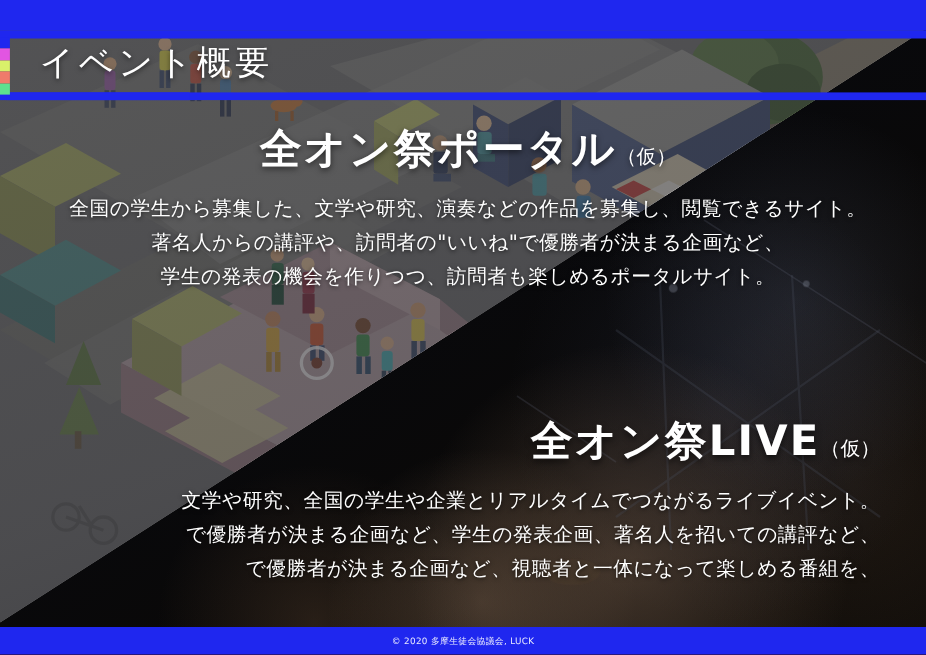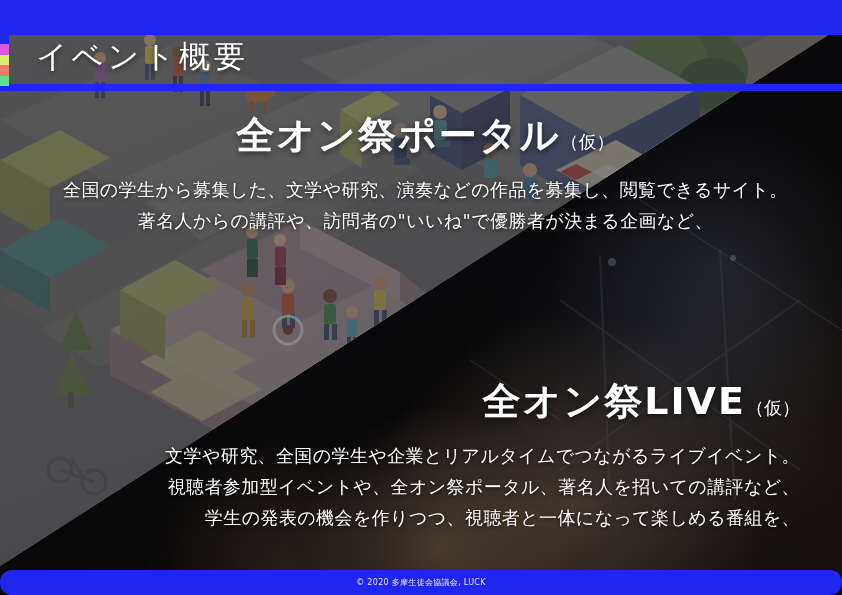--- a/index.html
+++ b/index.html
@@ -109,21 +109,21 @@
     font-family:"DejaVu Sans",sans-serif;
     letter-spacing:.4px;
     text-shadow:0 1px 4px rgba(0,0,0,.75);
   }
   .body-text div { white-space:nowrap; }
 
   
   .footer {
     position:absolute; left:0; bottom:0; width:842px; height:25px;
     background:#1f27ef; z-index:30;
-    display:flex; align-items:center; justify-content:center;border-radius:12px;
+    display:flex; align-items:center; justify-content:center;
   }
   .copyright {
     color:#e8e9ff; font-size:8px; letter-spacing:.3px;
     font-family:"DejaVu Sans",sans-serif;
   }
 </style>
 </head>
 <body>
 
 <div id="slide">
@@ -346,31 +346,32 @@
   <div class="sec-title">イベント概要</div>
   <div class="sec-underline"></div>
 
   <div class="block block-a">
     <div class="head-line">
       <span class="head-main">全オン祭ポータル</span><span class="head-sub">（仮）</span>
     </div>
     <div class="body-text">
       <div>全国の学生から募集した、文学や研究、演奏などの作品を募集し、閲覧できるサイト。</div>
       <div>著名人からの講評や、訪問者の"いいね"で優勝者が決まる企画など、</div>
+      <div>学生の発表の機会を作りつつ、訪問者も楽しめるポータルサイト。</div>
     </div>
   </div>
 
   <div class="block block-b">
     <div class="head-line">
       <span class="head-main">全オン祭LIVE</span><span class="head-sub">（仮）</span>
     </div>
     <div class="body-text">
       <div>文学や研究、全国の学生や企業とリアルタイムでつながるライブイベント。</div>
-      <div>視聴者参加型イベントや、全オン祭ポータル、著名人を招いての講評など、</div>
-      <div>学生の発表の機会を作りつつ、視聴者と一体になって楽しめる番組を、</div>
+      <div>で優勝者が決まる企画など、学生の発表企画、著名人を招いての講評など、</div>
+      <div>で優勝者が決まる企画など、視聴者と一体になって楽しめる番組を、</div>
     </div>
   </div>
 
   <div class="footer">
     <span class="copyright">© 2020 多摩生徒会協議会, LUCK</span>
   </div>
 
 </div>
 
 </body></html>

